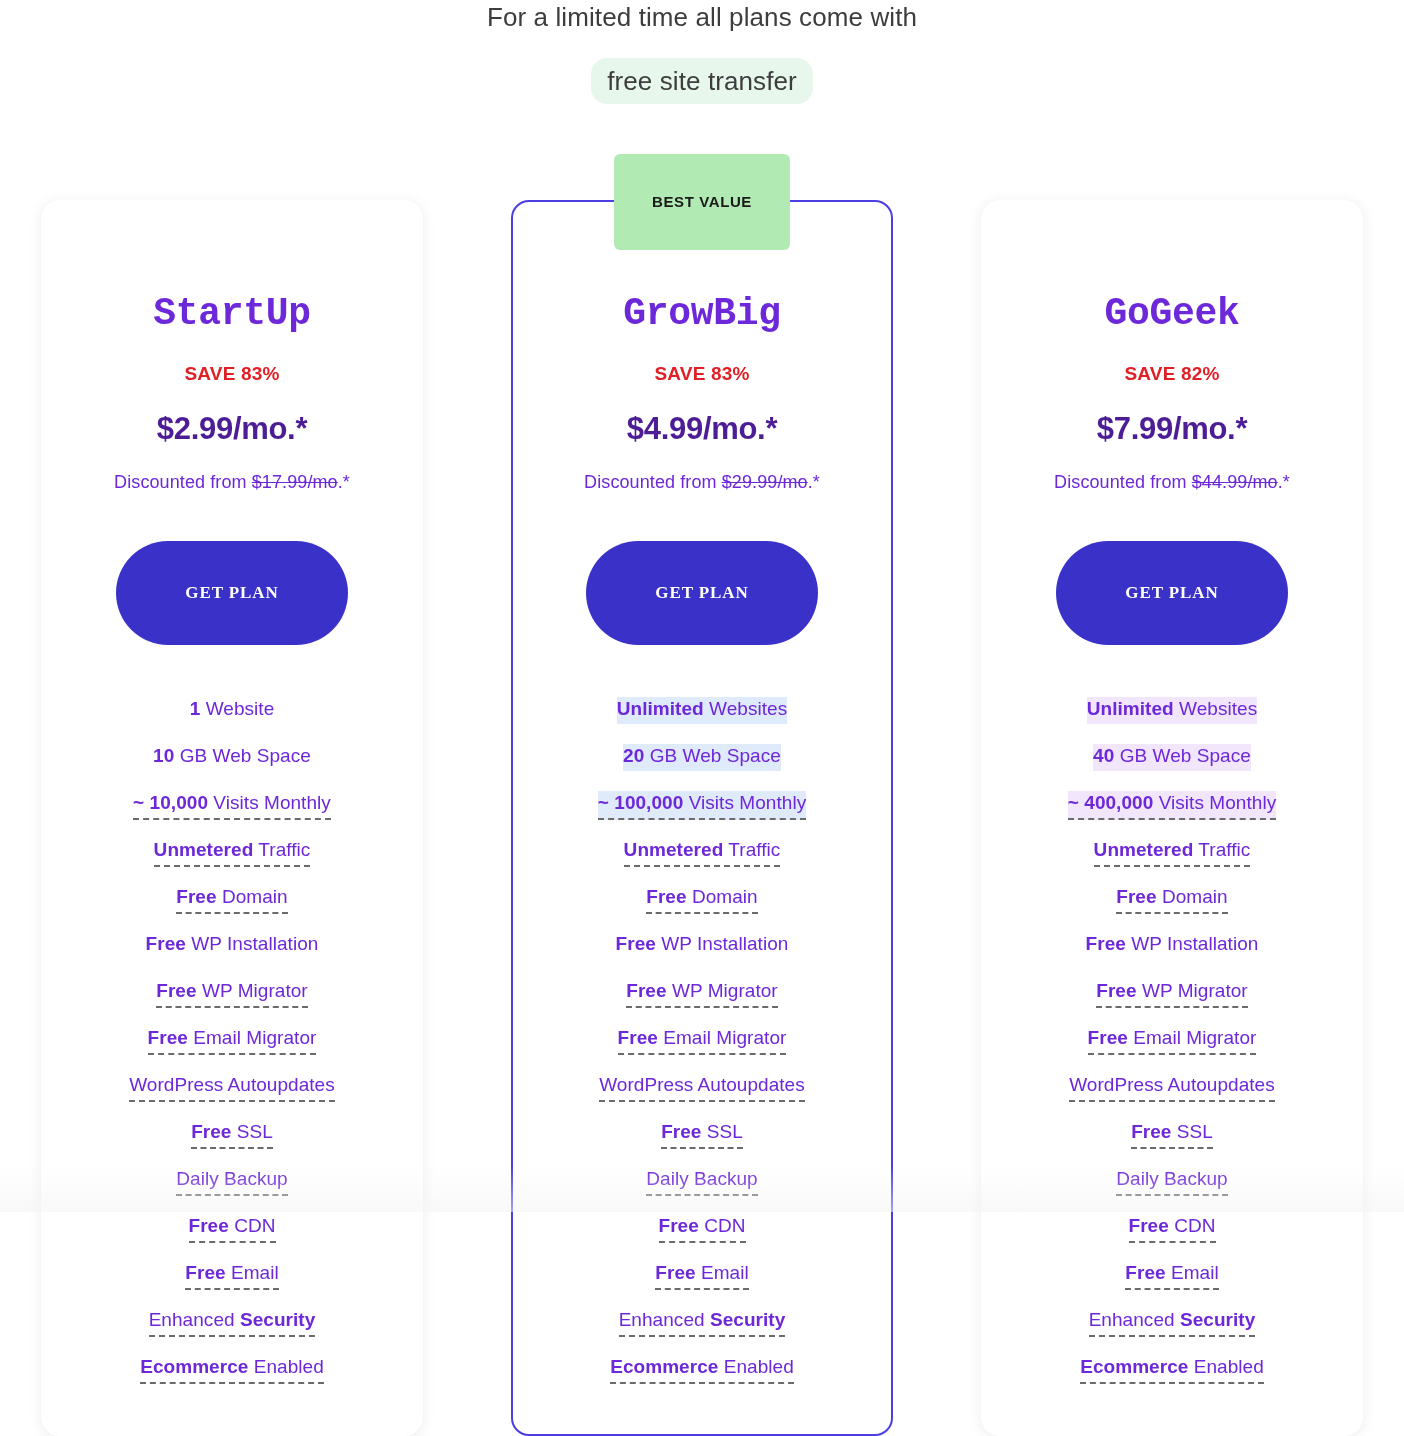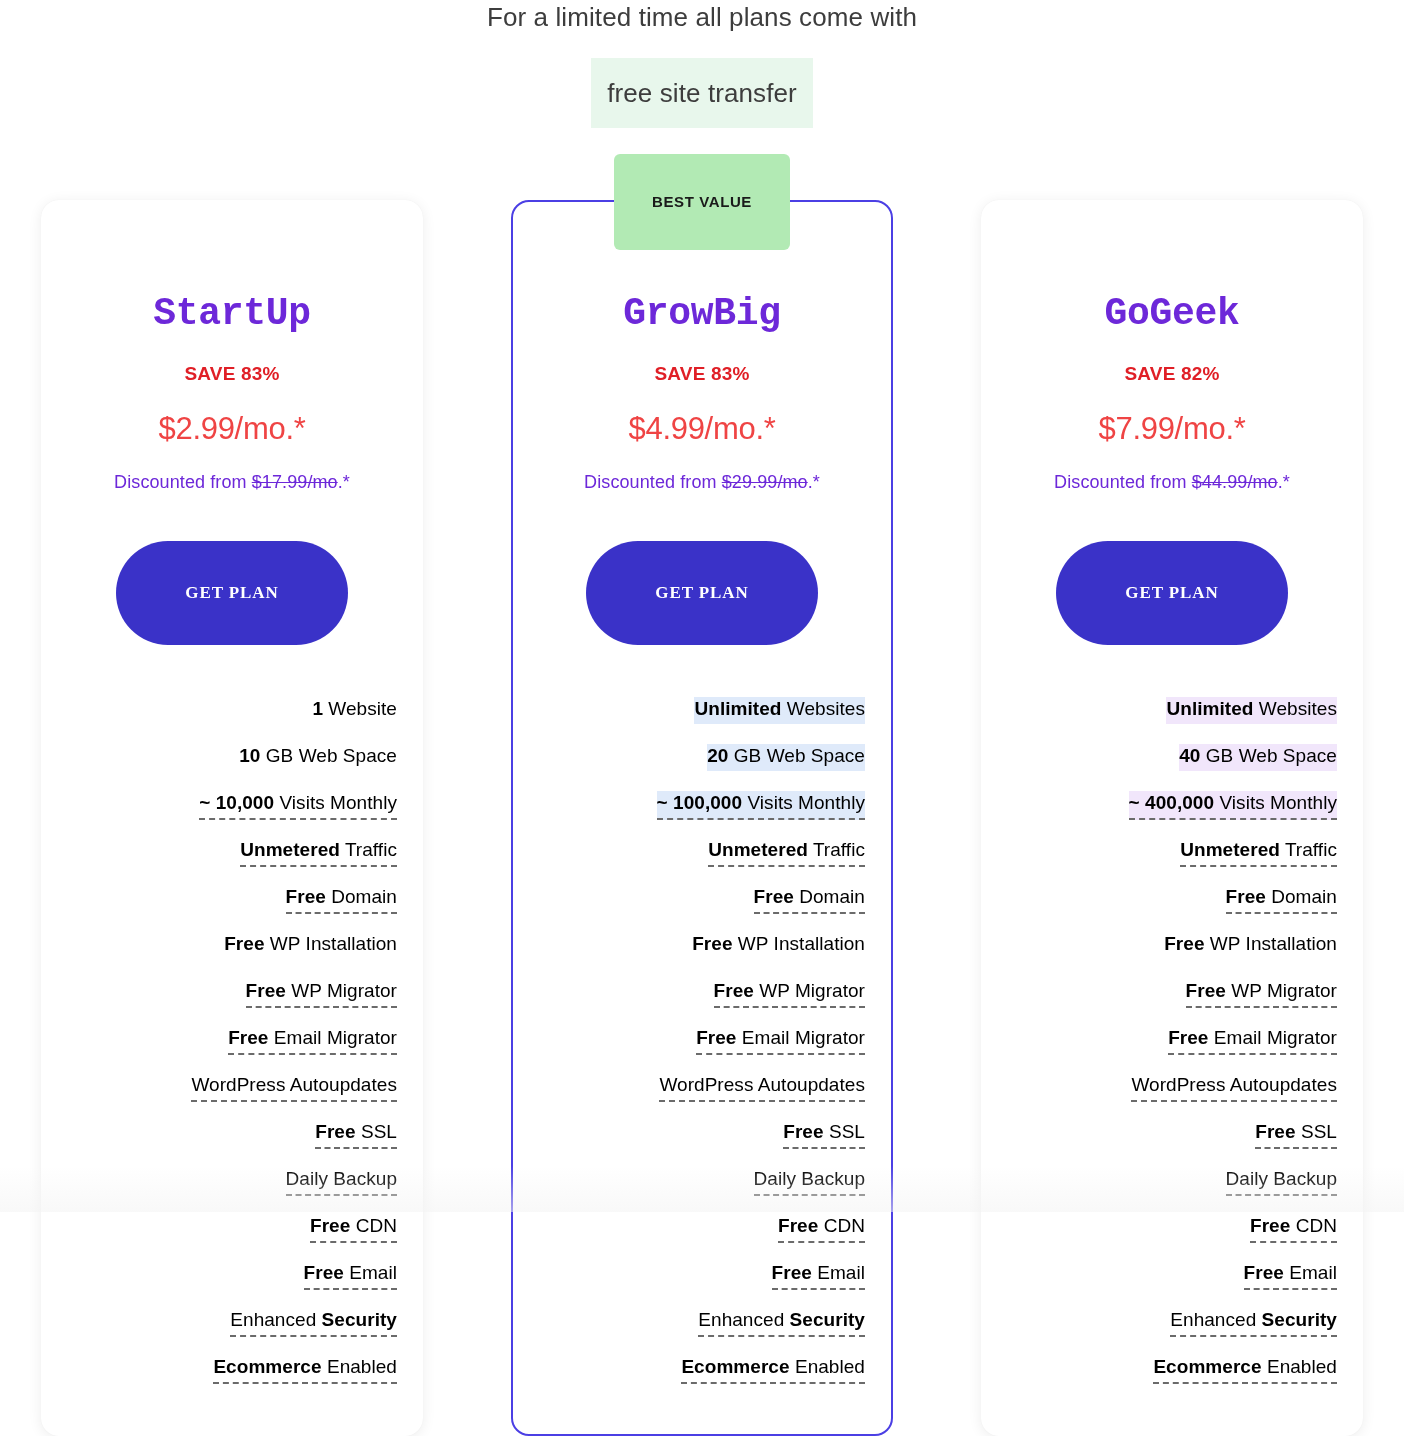--- a/index.html
+++ b/index.html
@@ -35,22 +35,23 @@
     margin-top: 26px;
     text-align: center;
     line-height: 0;
   }
   .promo-badge {
     display: inline-block;
     background: #e8f7ec;
     color: #3d3d3d;
     font-size: 26px;
     line-height: 38px;
-    padding: 16px 16px;
+    padding: 4px 16px;
     letter-spacing: 0.1px;
+    border-radius: 16px;
   }
 
   
   .cards {
     position: absolute;
     top: 200px;
     left: 0;
     width: 1404px;
     display: flex;
     justify-content: center;
@@ -107,22 +108,22 @@
     font-size: 19px;
     font-weight: bold;
     color: #e01f26;
     margin-top: 27px;
     letter-spacing: 0.2px;
   }
 
   .plan-price {
     text-align: center;
     font-size: 31px;
-    font-weight: normal;
-    color: #ef4444;
+    font-weight: bold;
+    color: #4c1d95;
     margin-top: 26px;
     letter-spacing: -0.3px;
   }
 
   .plan-discount {
     text-align: center;
     font-size: 18px;
     color: #6d28d9;
     margin-top: 25px;
     letter-spacing: 0.1px;
@@ -147,23 +148,23 @@
     border-radius: 52px;
     cursor: pointer;
     font-family: Liberation Serif, serif;
   }
 
   .features {
     list-style: none;
     margin-top: 52px;
   }
   .features li {
-    text-align: right;
+    text-align: center;
     font-size: 19px;
-    color: #000000;
+    color: #6d28d9;
     line-height: 24px;
     height: 47px;
     letter-spacing: 0.05px;
   }
   .feat {
     display: inline-block;
     padding-bottom: 3px;
   }
   .feat.dashed {
     border-bottom: 2px dashed #6b6b6b;

